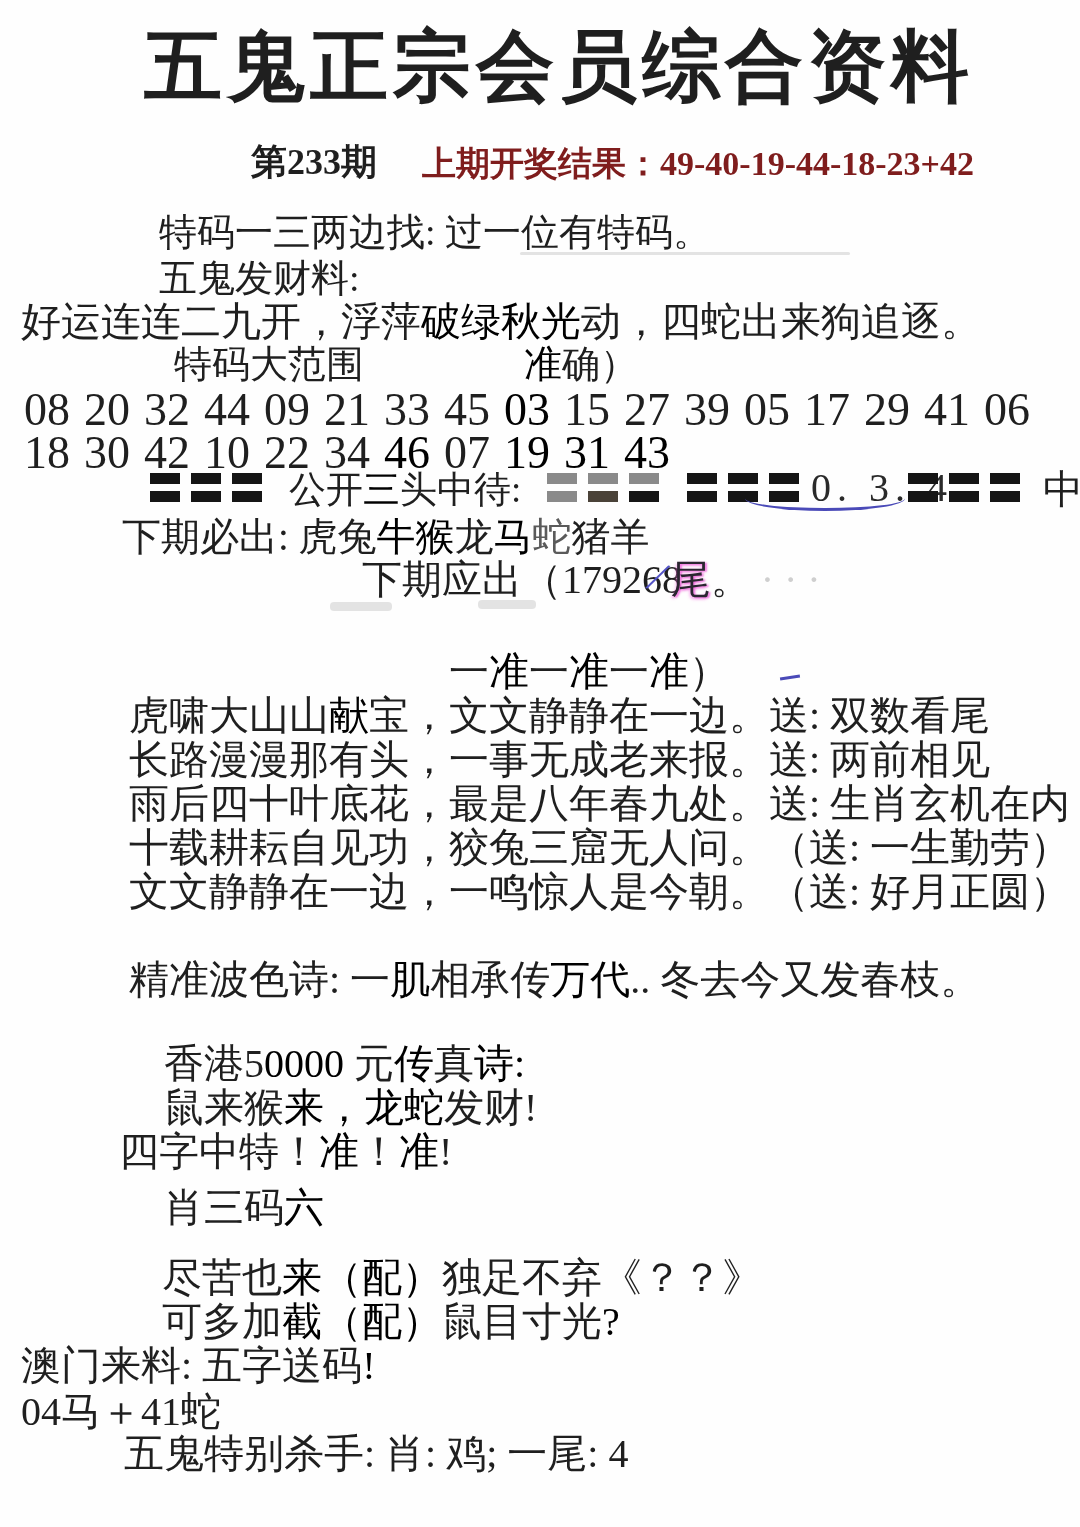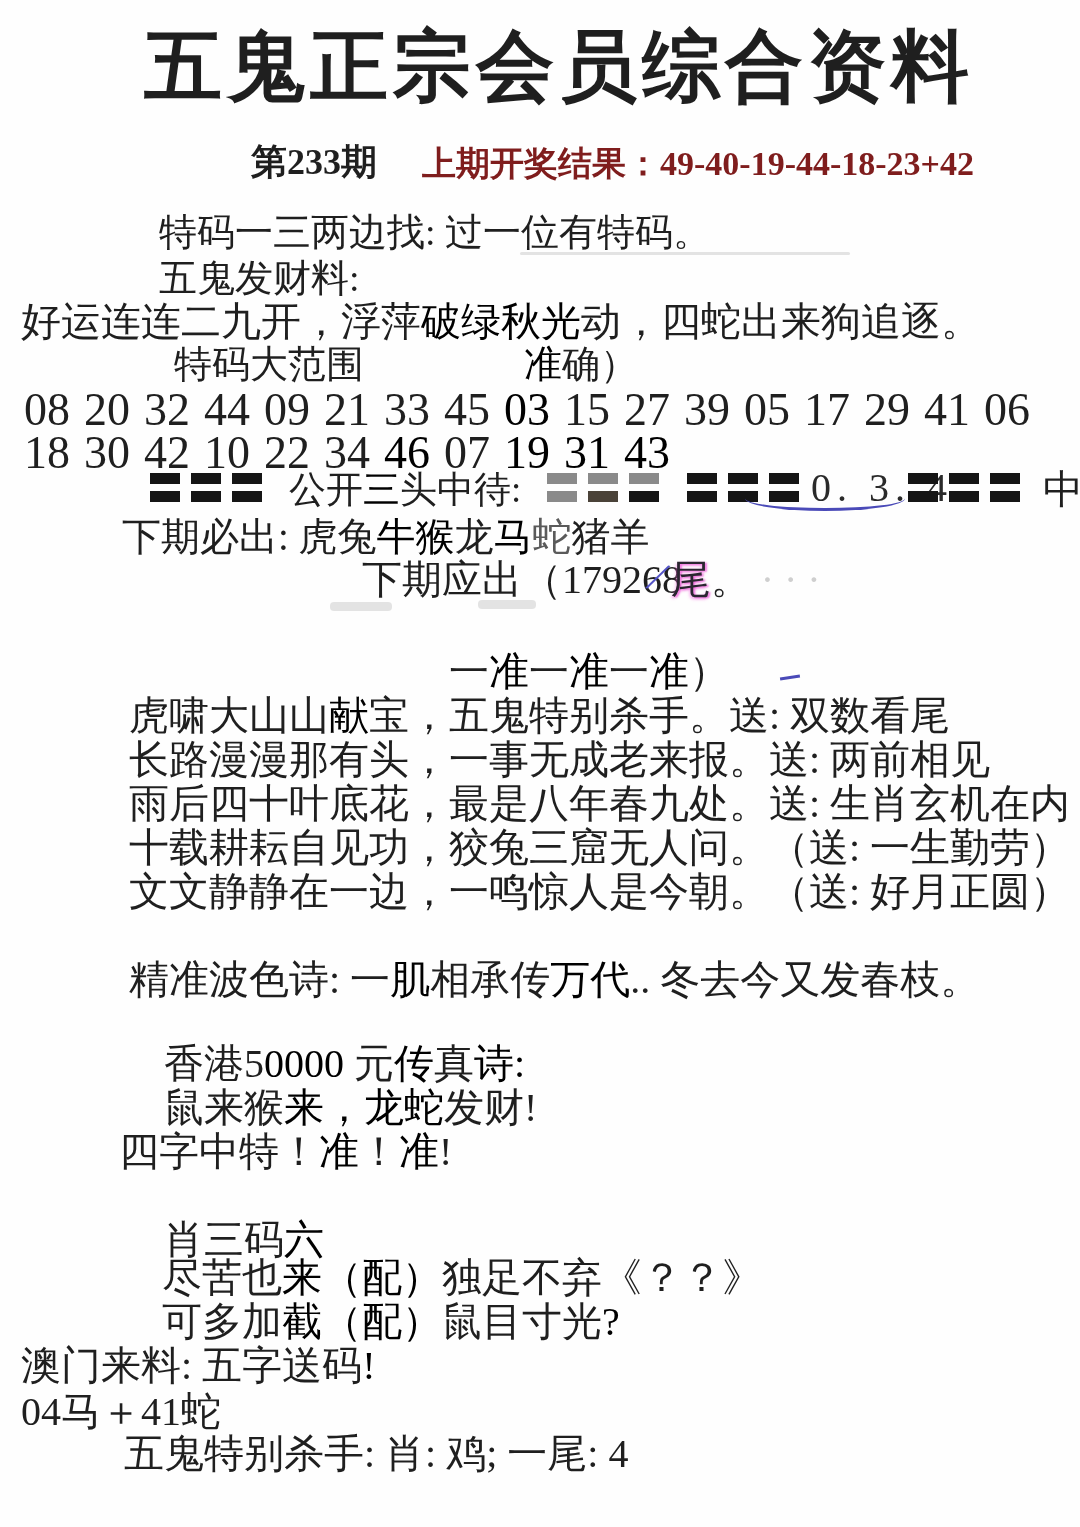--- a/index.html
+++ b/index.html
@@ -110,31 +110,31 @@
     </div>
   <div class="ln" style="top:468px;left:1024px;font-size:40px;">中</div>
 
   <div class="ln" style="top:516px;left:103px;font-size:39px;"><span class="c-black">下期必出: 虎兔</span><span class="c-gray">牛猴</span><span class="c-black">龙</span><span class="c-gray">马</span><span class="c-dgray">蛇</span><span class="c-black">猪羊</span></div>
   <div class="ln" style="top:558px;left:343px;font-size:40px;"><span class="c-black">下期应出（17926</span><span class="c-black">8</span><span class="c-blueslash">∕</span><span class="c-inkpink"> 尾</span><span class="c-black">。</span><span class="c-lgray">  · · ·</span></div>
   <div class="smudge" style="left:330px;top:602px;width:62px;height:9px;"></div>
   <div class="smudge" style="left:478px;top:600px;width:58px;height:9px;"></div>
 
   <div class="ln" style="top:650px;left:430px;font-size:40px;"><span class="c-black">一</span><span class="c-gray">准</span><span class="c-black">一</span><span class="c-gray">准</span><span class="c-black">一</span><span class="c-gray">准</span><span class="c-black">）</span></div>
   <div class="dash" style="left:780px;top:676px;width:20px;height:3px;transform:rotate(-8deg);"></div>
-  <div class="ln" style="top:694px;left:110px;font-size:40px;"><span class="c-black">虎啸大山山</span><span class="c-gray">献</span><span class="c-black">宝，五鬼特别杀手。送: 双数看尾</span></div>
+  <div class="ln" style="top:694px;left:110px;font-size:40px;"><span class="c-black">虎啸大山山</span><span class="c-gray">献</span><span class="c-black">宝，文文静静在一边。送: 双数看尾</span></div>
   <div class="ln" style="top:738px;left:110px;font-size:40px;"><span class="c-black">长路漫漫那有头，一事无成老来报。送: 两前相见</span></div>
   <div class="ln" style="top:782px;left:110px;font-size:40px;"><span class="c-black">雨后四十叶底花，最是八年春九处。送: 生肖玄机在内</span></div>
   <div class="ln" style="top:826px;left:110px;font-size:40px;"><span class="c-black">十载耕耘自见功，狡兔三窟无人问。（送: 一生勤劳）</span></div>
   <div class="ln" style="top:870px;left:110px;font-size:40px;"><span class="c-black">文文静静在一边，一鸣惊人是今朝。（送: 好月正圆）</span></div>
   <div class="ln" style="top:958px;left:110px;font-size:40px;"><span class="c-black">精准波色诗: 一</span><span class="c-gray">肌</span><span class="c-black">相承传</span><span class="c-gray">万代</span><span class="c-black">..</span><span class="c-black"> 冬去今又发春枝。</span></div>
 
   <div class="ln" style="top:1042px;left:145px;font-size:40px;"><span class="c-black">香港5</span><span class="c-gray">0000</span><span class="c-black"> 元</span><span class="c-gray">传</span><span class="c-black">真</span><span class="c-gray">诗:</span></div>
   <div class="ln" style="top:1086px;left:145px;font-size:40px;"><span class="c-black">鼠来猴</span><span class="c-gray">来，</span><span class="c-gray">龙蛇</span><span class="c-black">发财!</span></div>
   <div class="ln" style="top:1130px;left:100px;font-size:40px;"><span class="c-black">四字中特！</span><span class="c-gray">准</span><span class="c-black">！</span><span class="c-gray">准</span><span class="c-black">!</span></div>
-  <div class="ln" style="top:1218px;left:145px;font-size:40px;"><span class="c-black">肖三码</span><span class="c-gray">六</span></div>
+  <div class="ln" style="top:1186px;left:145px;font-size:40px;"><span class="c-black">肖三码</span><span class="c-gray">六</span></div>
 
   <div class="ln" style="top:1256px;left:143px;font-size:40px;"><span class="c-black">尽苦也</span><span class="c-gray">来</span><span class="c-gray">（配）</span><span class="c-black">独足不弃《？？》</span></div>
   <div class="ln" style="top:1300px;left:143px;font-size:40px;"><span class="c-black">可多加</span><span class="c-gray">截</span><span class="c-gray">（配）</span><span class="c-black">鼠目寸光</span><span class="c-gray">?</span></div>
   <div class="ln" style="top:1344px;left:2px;font-size:40px;"><span class="c-black">澳门来料: 五字送码</span><span class="c-gray">!</span></div>
   <div class="ln" style="top:1390px;left:2px;font-size:40px;"><span class="c-black">04马＋41蛇</span></div>
   <div class="ln" style="top:1432px;left:105px;font-size:40px;"><span class="c-black">五鬼特别杀手: 肖: 鸡; 一尾: 4</span></div>
 
 </div>
 
 </body></html>

